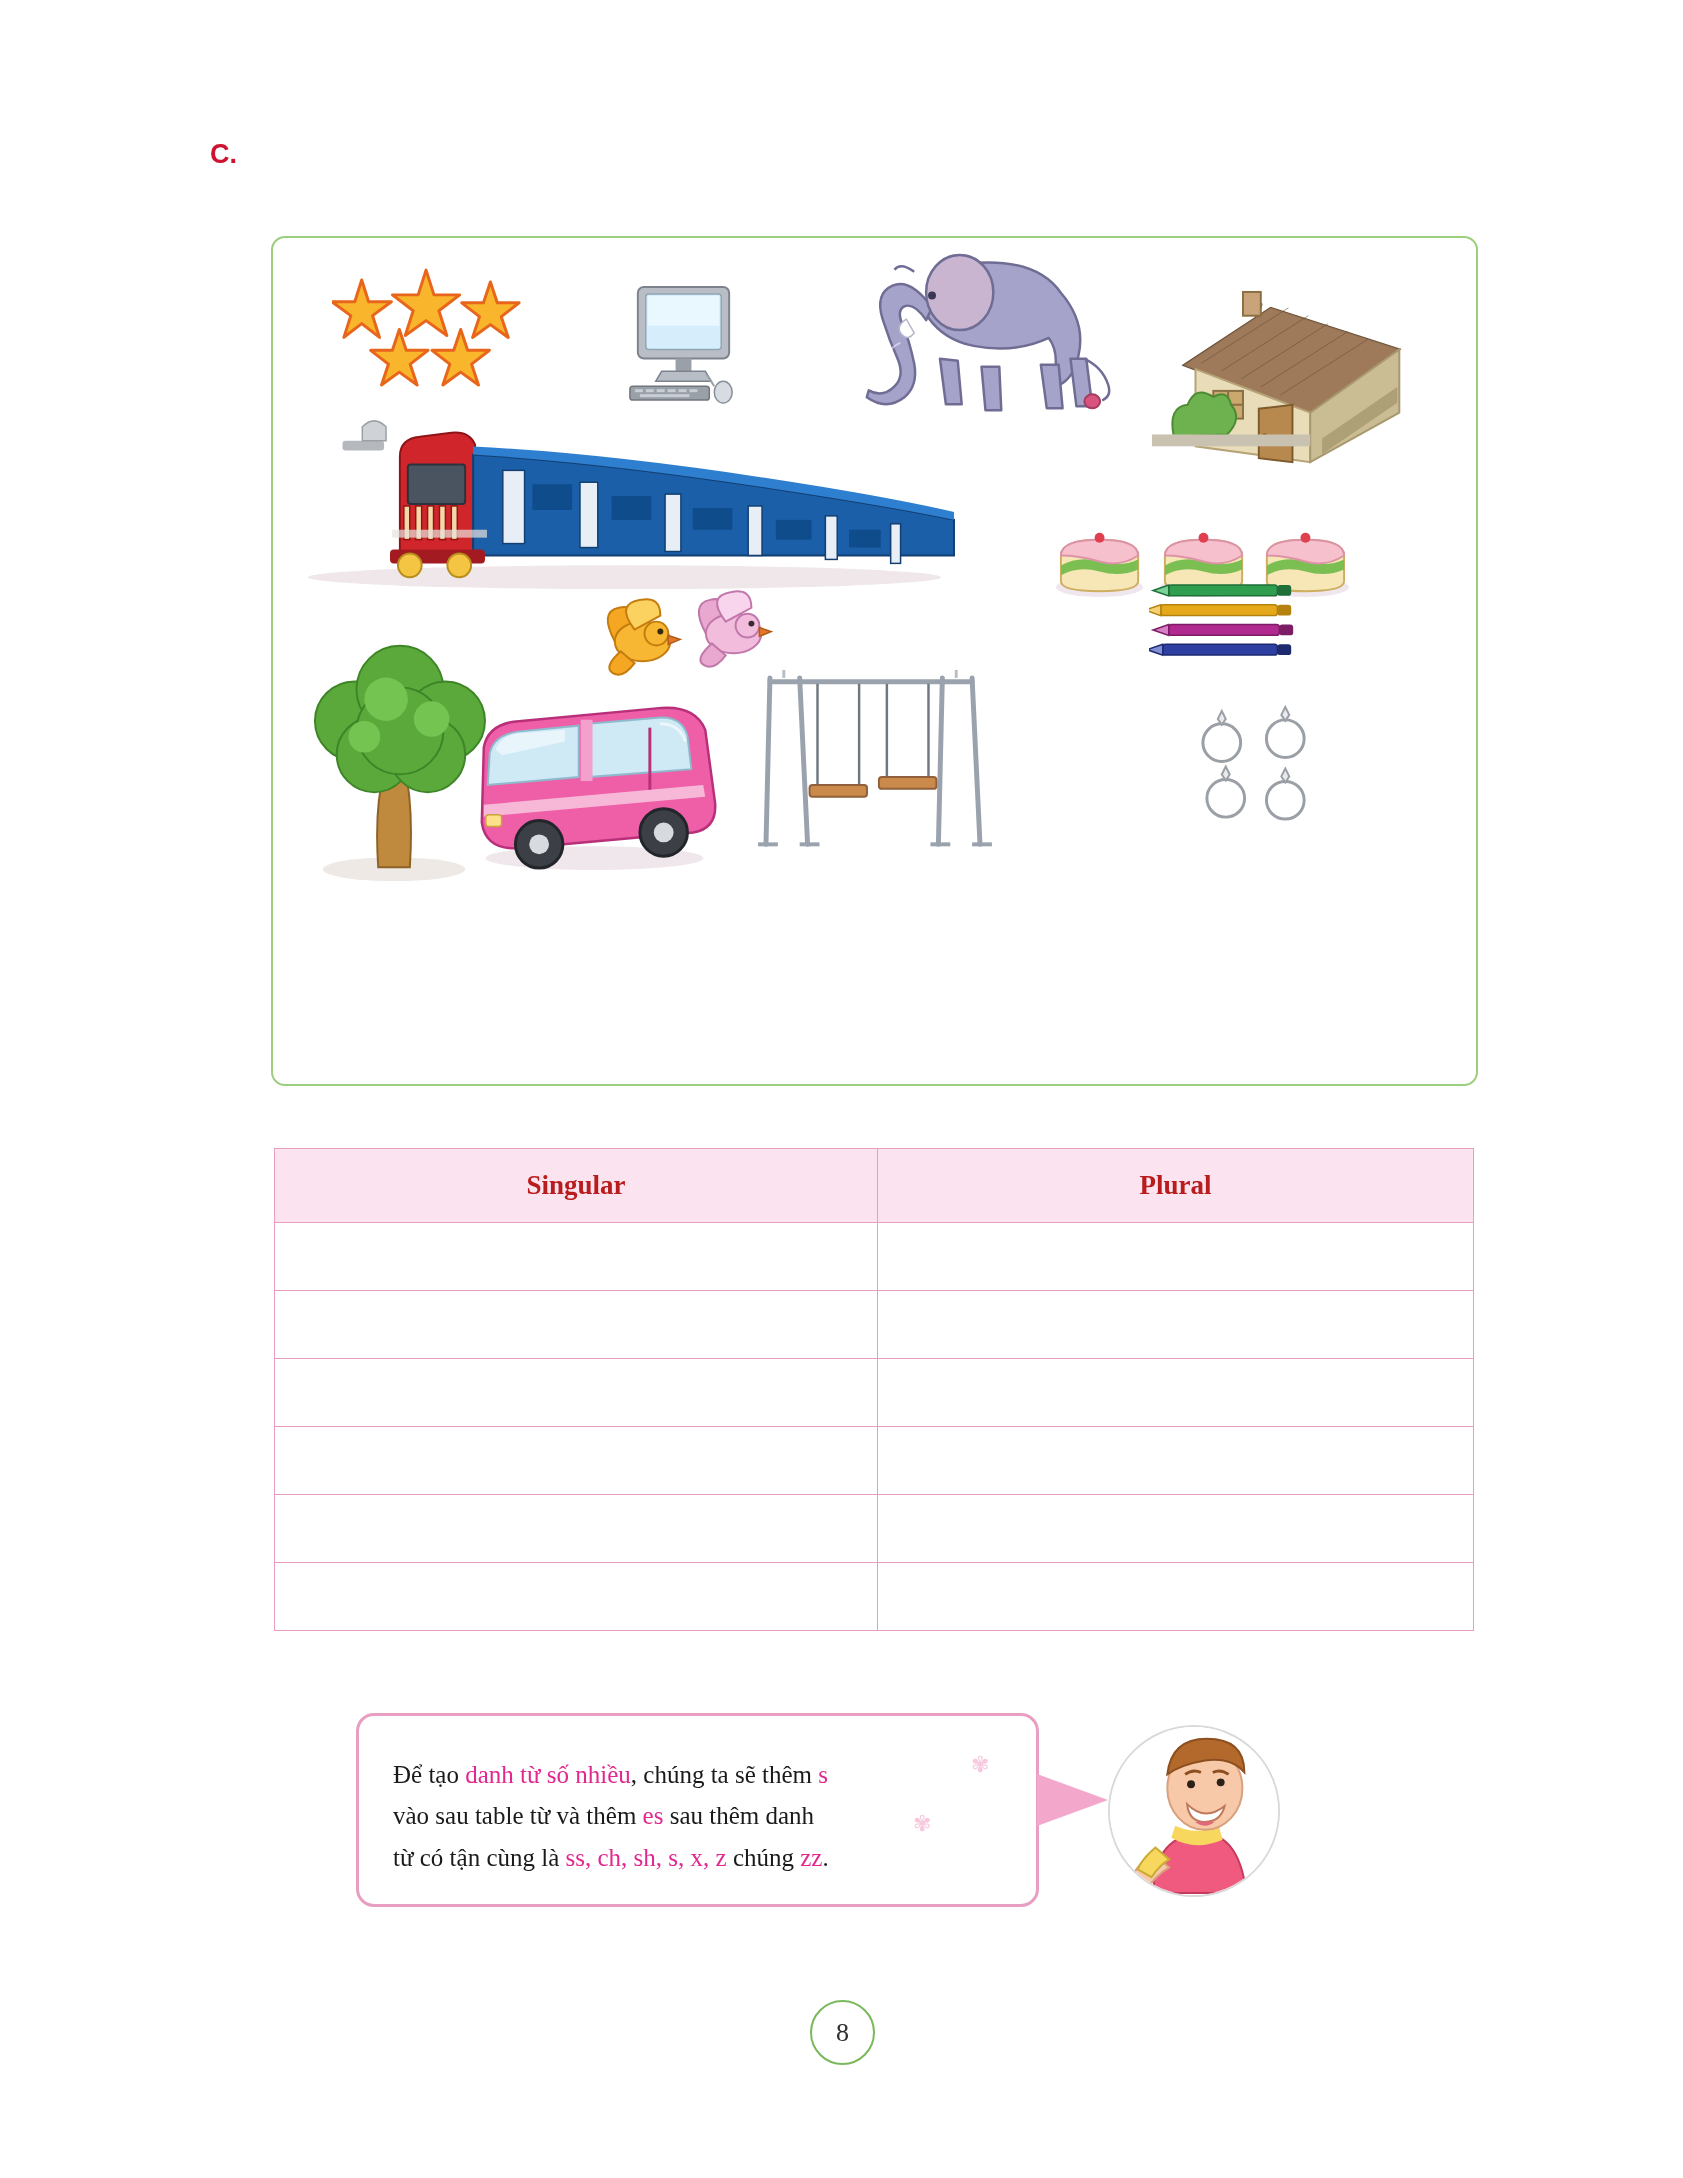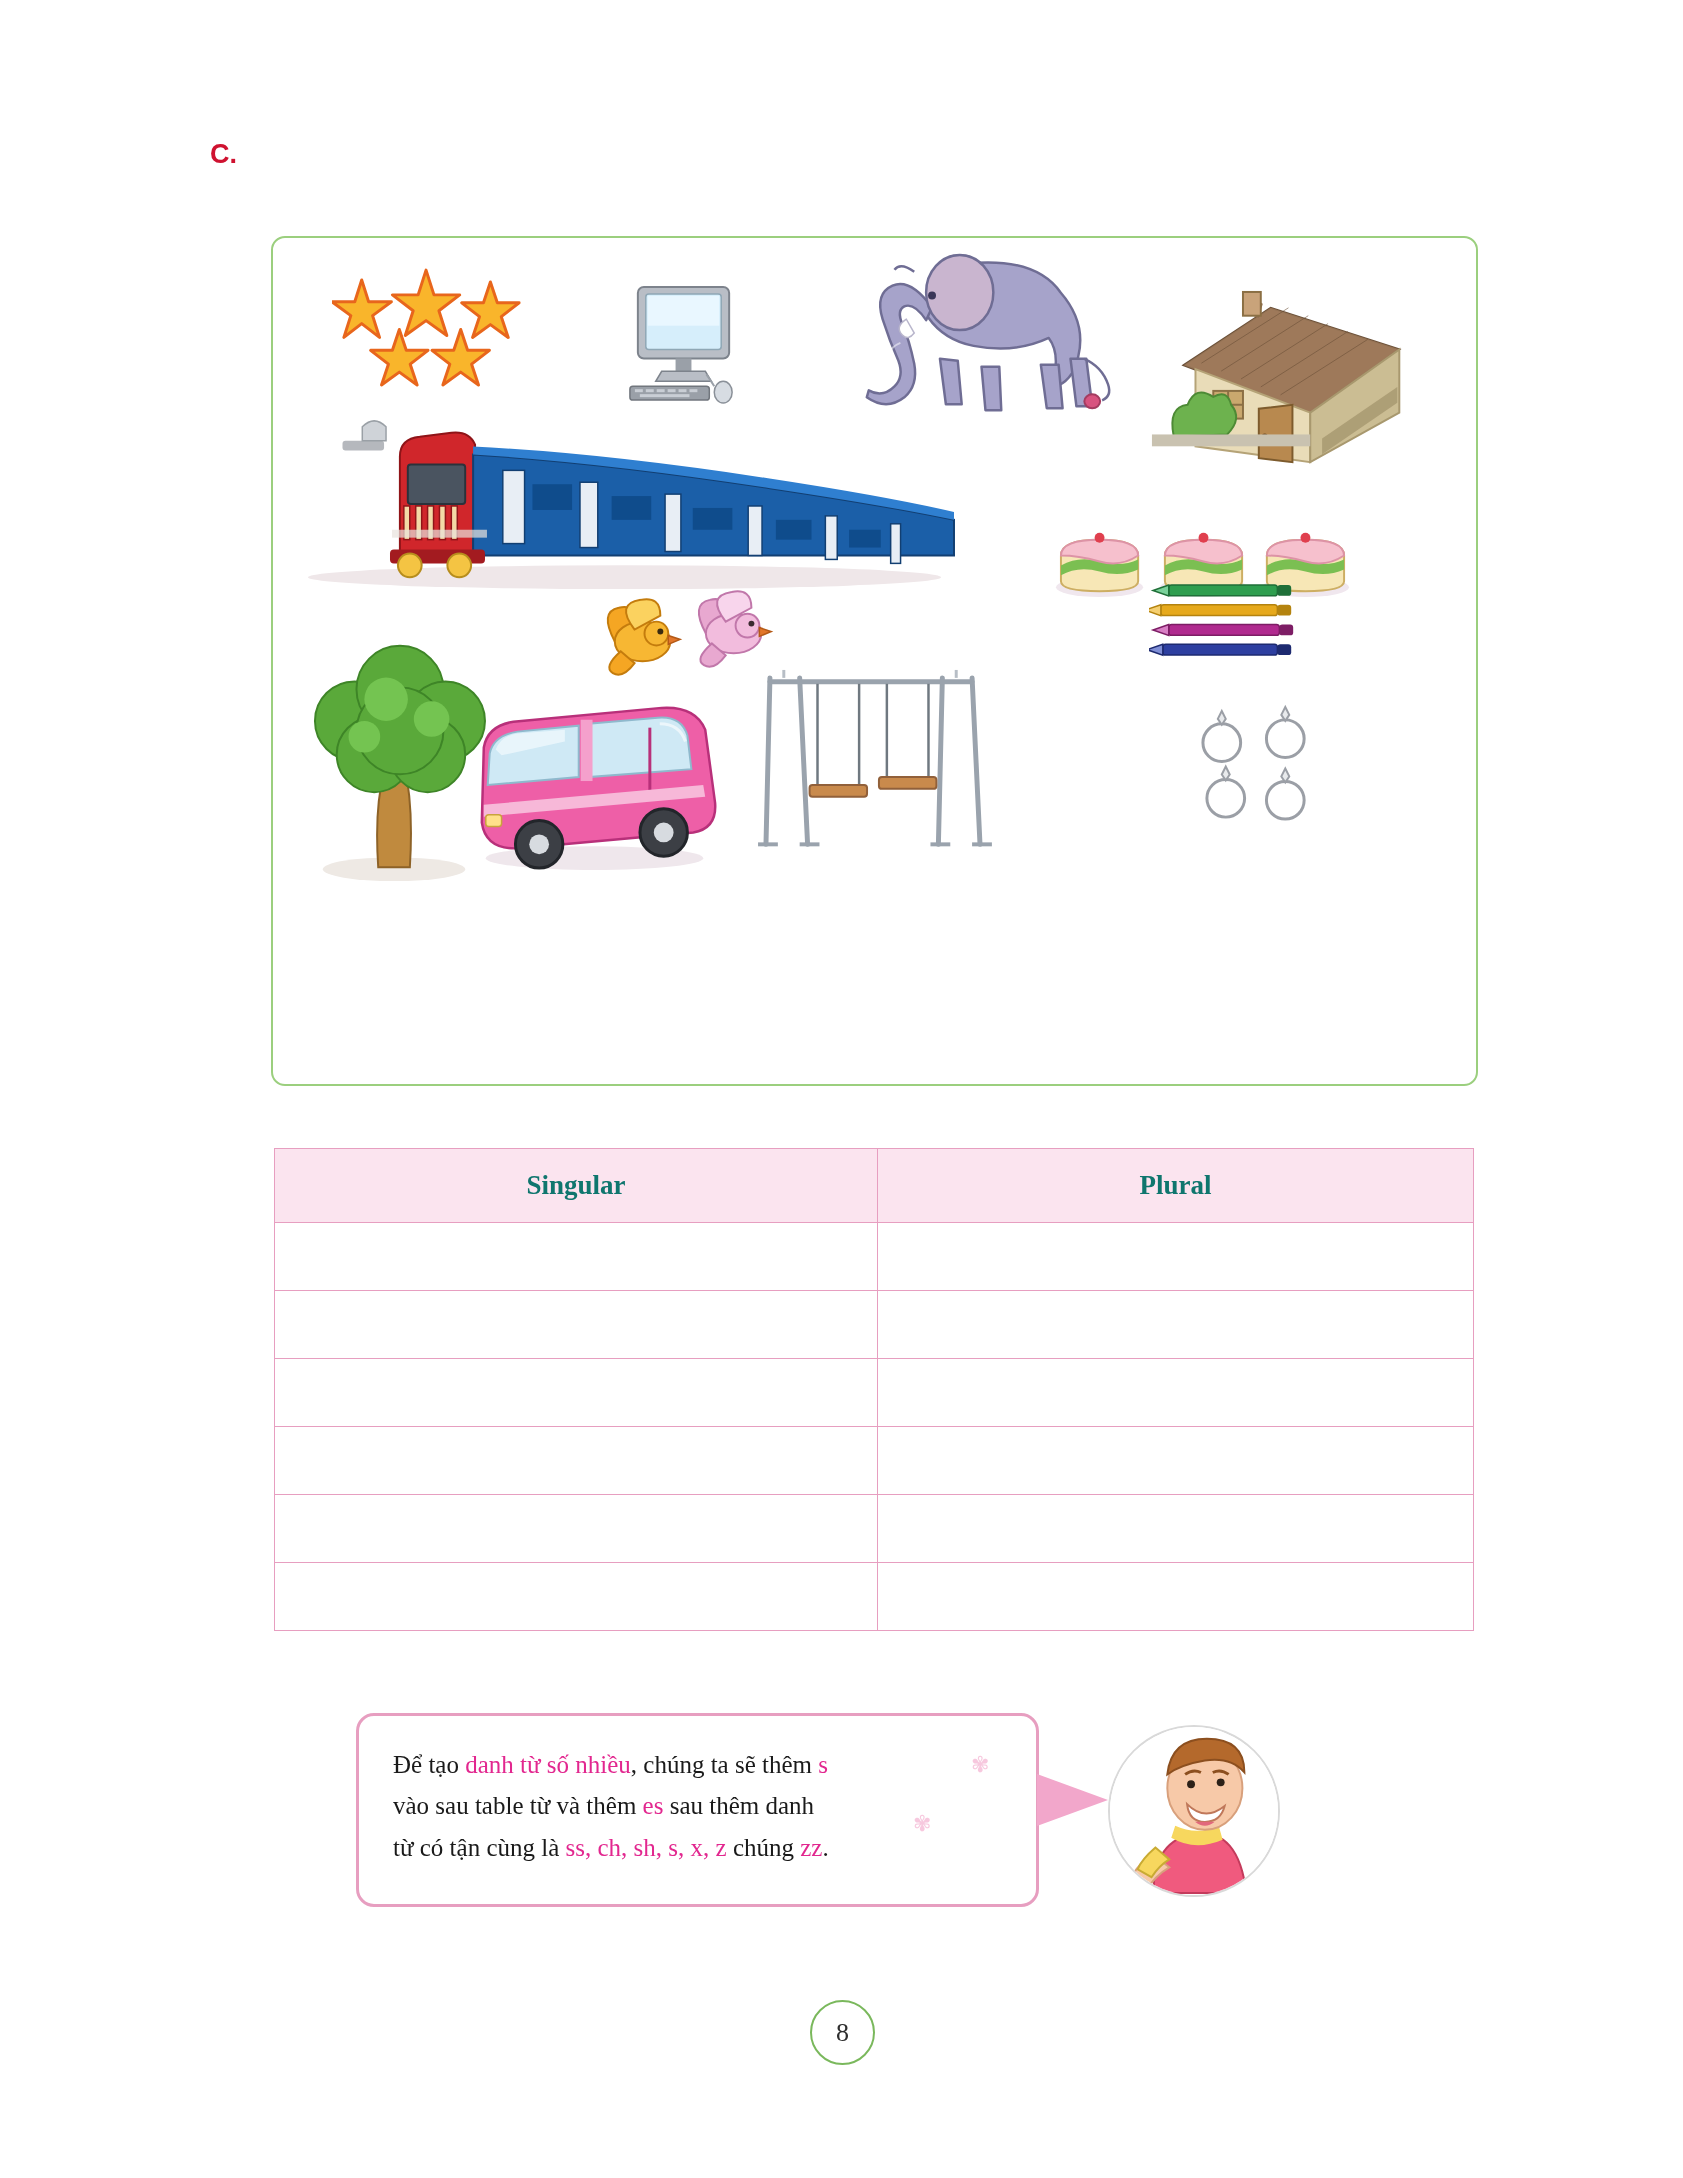--- a/index.html
+++ b/index.html
@@ -97,21 +97,21 @@
   }
   .answer-table th, .answer-table td {
     border: 1px solid #e79ec0;
     height: 65px;
   }
   .answer-table th {
     background: #fbe4ef;
     font-family: "Liberation Serif", serif;
     font-weight: bold;
     font-size: 27px;
-    color: #0f766e;
+    color: #b91c1c;
     height: 71px;
   }
   .answer-table th:first-child, .answer-table td:first-child { width: 600px; }
 
   
   .tip-wrap {
     position: absolute;
     left: 356px;
     top: 1713px;
     width: 990px;
@@ -119,21 +119,21 @@
   }
   .tip-bubble {
     position: absolute;
     left: 0; top: 0;
     width: 683px;
     height: 194px;
     border: 3px solid #e79ec0;
     border-radius: 18px;
     background: #ffffff;
     box-sizing: border-box;
-    padding: 28px 34px;
+    padding: 38px 34px;
   }
   .tip-text {
     font-family: "Liberation Serif", serif;
     font-size: 25px;
     line-height: 1.65;
     color: #1a1a1a;
   }
   .hl { color: #e2278f; }
   .tip-tail {
     position: absolute;

